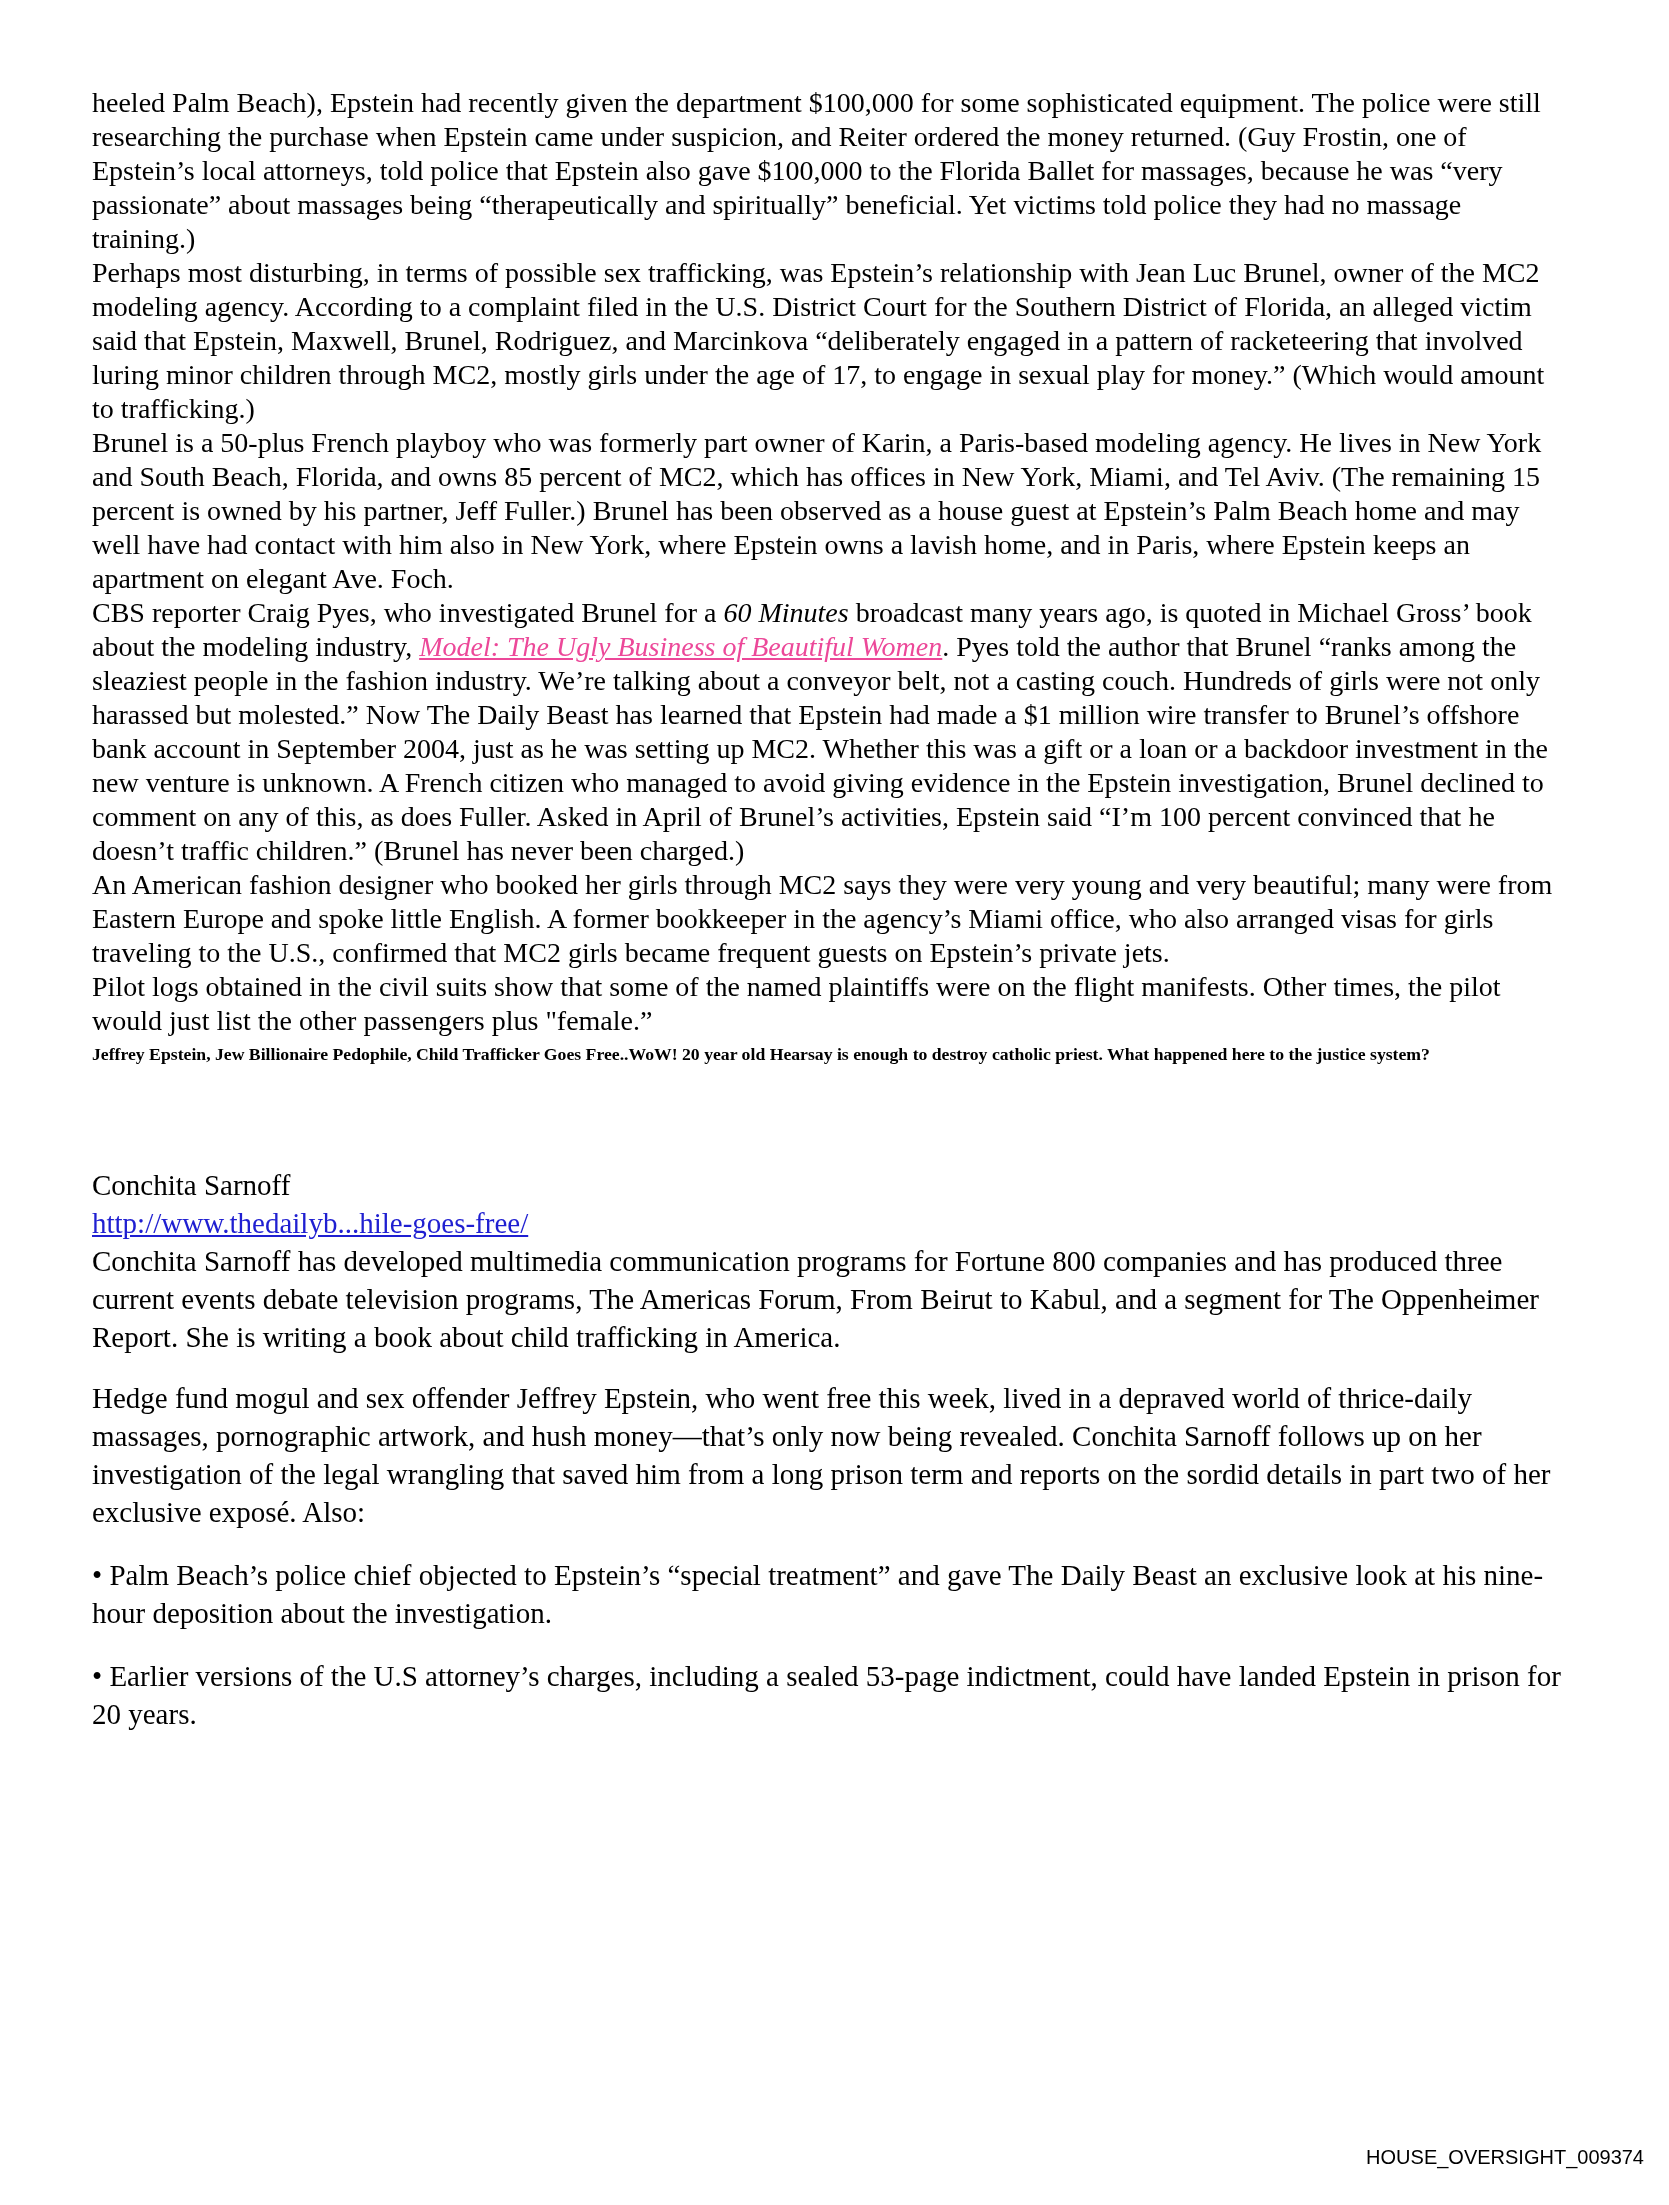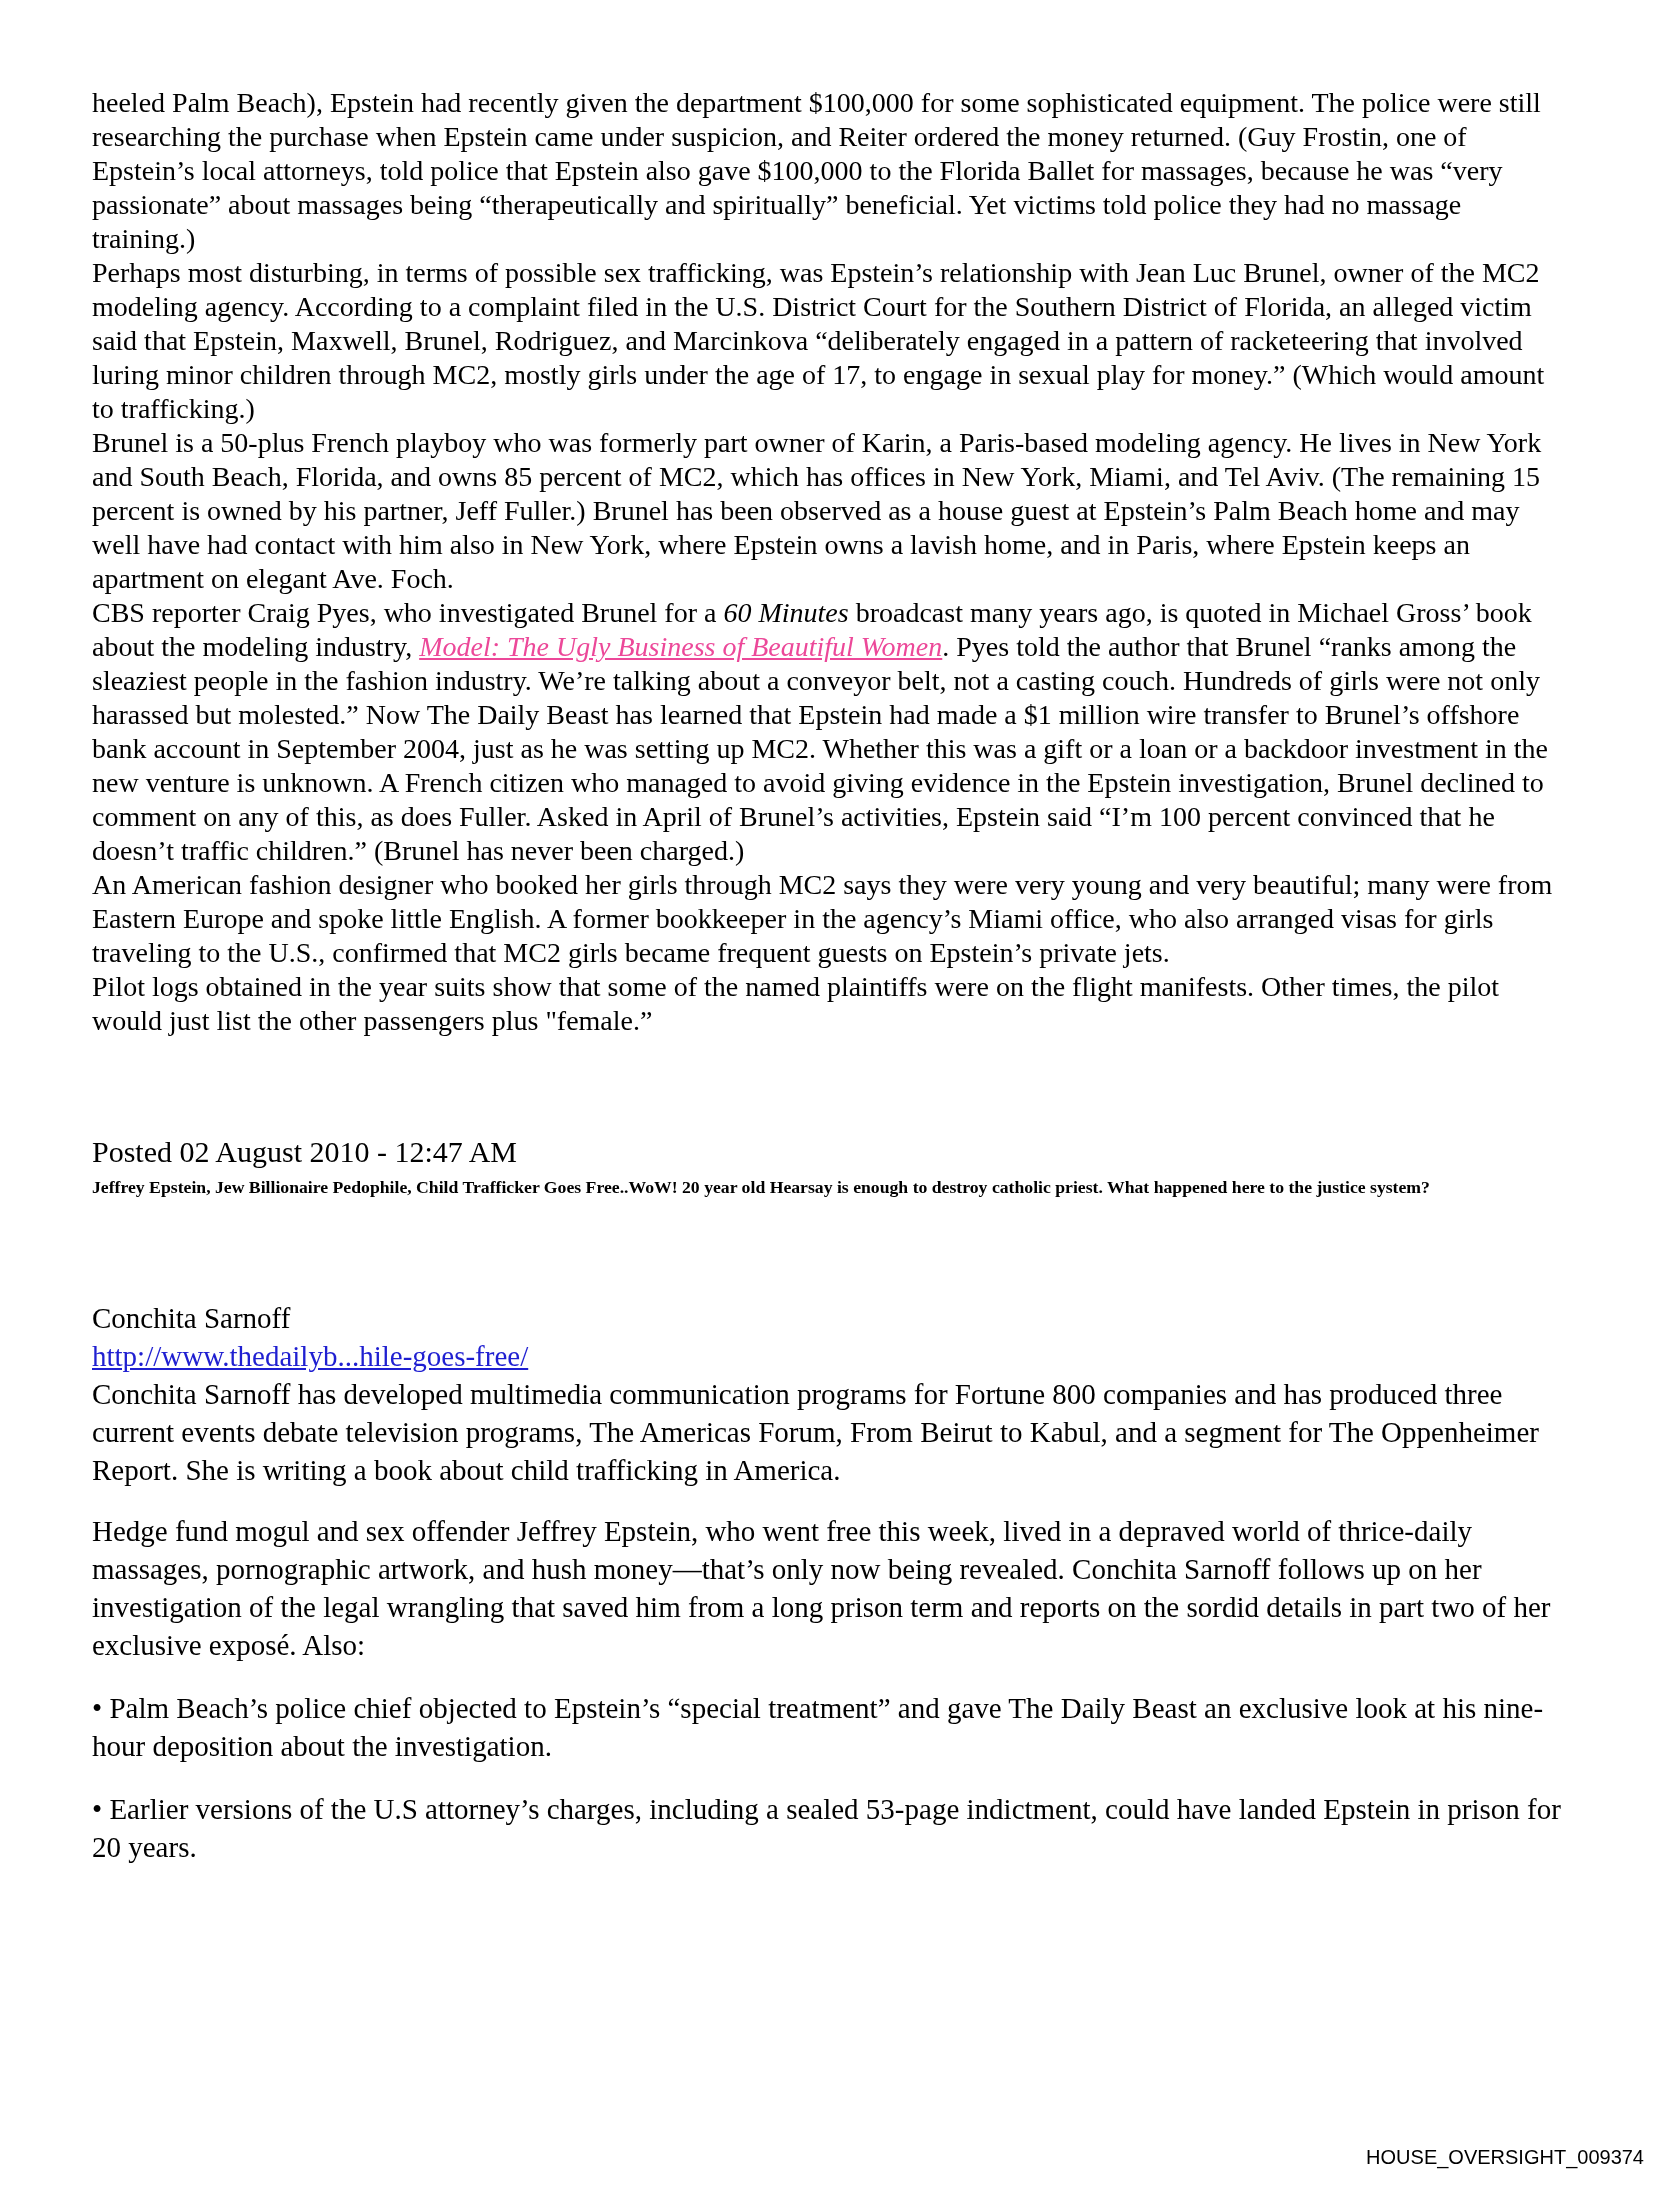--- a/index.html
+++ b/index.html
@@ -81,24 +81,23 @@
 
 <div class="page">
   <div class="content">
 
     <div class="article">
         <p class="body-p"><span>heeled Palm Beach), Epstein had recently given the department $100,000 for some sophisticated equipment. The police were still researching the purchase when Epstein came under suspicion, and Reiter ordered the money returned. (Guy Frostin, one of Epstein’s local attorneys, told police that Epstein also gave $100,000 to the Florida Ballet for massages, because he was “very passionate” about massages being “therapeutically and spiritually” beneficial. Yet victims told police they had no massage training.)</span></p>
         <p class="body-p"><span>Perhaps most disturbing, in terms of possible sex trafficking, was Epstein’s relationship with Jean Luc Brunel, owner of the MC2 modeling agency. According to a complaint filed in the U.S. District Court for the Southern District of Florida, an alleged victim said that Epstein, Maxwell, Brunel, Rodriguez, and Marcinkova “deliberately engaged in a pattern of racketeering that involved luring minor children through MC2, mostly girls under the age of 17, to engage in sexual play for money.” (Which would amount to trafficking.)</span></p>
         <p class="body-p"><span>Brunel is a 50-plus French playboy who was formerly part owner of Karin, a Paris-based modeling agency. He lives in New York and South Beach, Florida, and owns 85 percent of MC2, which has offices in New York, Miami, and Tel Aviv. (The remaining 15 percent is owned by his partner, Jeff Fuller.) Brunel has been observed as a house guest at Epstein’s Palm Beach home and may well have had contact with him also in New York, where Epstein owns a lavish home, and in Paris, where Epstein keeps an apartment on elegant Ave. Foch.</span></p>
         <p class="body-p"><span>CBS reporter Craig Pyes, who investigated Brunel for a </span><span class="italic">60 Minutes</span><span> broadcast many years ago, is quoted in Michael Gross’ book about the modeling industry, </span><span class="link-italic">Model: The Ugly Business of Beautiful Women</span><span>. Pyes told the author that Brunel “ranks among the sleaziest people in the fashion industry. We’re talking about a conveyor belt, not a casting couch. Hundreds of girls were not only harassed but molested.” Now The Daily Beast has learned that Epstein had made a $1 million wire transfer to Brunel’s offshore bank account in September 2004, just as he was setting up MC2. Whether this was a gift or a loan or a backdoor investment in the new venture is unknown. A French citizen who managed to avoid giving evidence in the Epstein investigation, Brunel declined to comment on any of this, as does Fuller. Asked in April of Brunel’s activities, Epstein said “I’m 100 percent convinced that he doesn’t traffic children.” (Brunel has never been charged.)</span></p>
         <p class="body-p"><span>An American fashion designer who booked her girls through MC2 says they were very young and very beautiful; many were from Eastern Europe and spoke little English. A former bookkeeper in the agency’s Miami office, who also arranged visas for girls traveling to the U.S., confirmed that MC2 girls became frequent guests on Epstein’s private jets.</span></p>
-        <p class="body-p"><span>Pilot logs obtained in the year suits show that some of the named plaintiffs were on the flight manifests. Other times, the pilot would just list the other passengers plus "female.”</span></p>
+        <p class="body-p"><span>Pilot logs obtained in the civil suits show that some of the named plaintiffs were on the flight manifests. Other times, the pilot would just list the other passengers plus "female.”</span></p>
       </div>
 
-    <p class="posted">Posted 02 August 2010 - 12:47 AM</p>
 
     <p class="subject">Jeffrey Epstein, Jew Billionaire Pedophile, Child Trafficker Goes Free..WoW! 20 year old Hearsay is enough to destroy catholic priest. What happened here to the justice system?</p>
 
     <p class="author-name">Conchita Sarnoff</p>
 
     <p class="link-line"><span class="link">http://www.thedailyb...hile-goes-free/</span></p>
 
     <p class="bio">Conchita Sarnoff has developed multimedia communication programs for Fortune 800 companies and has produced three current events debate television programs, The Americas Forum, From Beirut to Kabul, and a segment for The Oppenheimer Report. She is writing a book about child trafficking in America.</p>
 
     <p class="lede">Hedge fund mogul and sex offender Jeffrey Epstein, who went free this week, lived in a depraved world of thrice-daily massages, pornographic artwork, and hush money—that’s only now being revealed. Conchita Sarnoff follows up on her investigation of the legal wrangling that saved him from a long prison term and reports on the sordid details in part two of her exclusive exposé. Also:</p>

